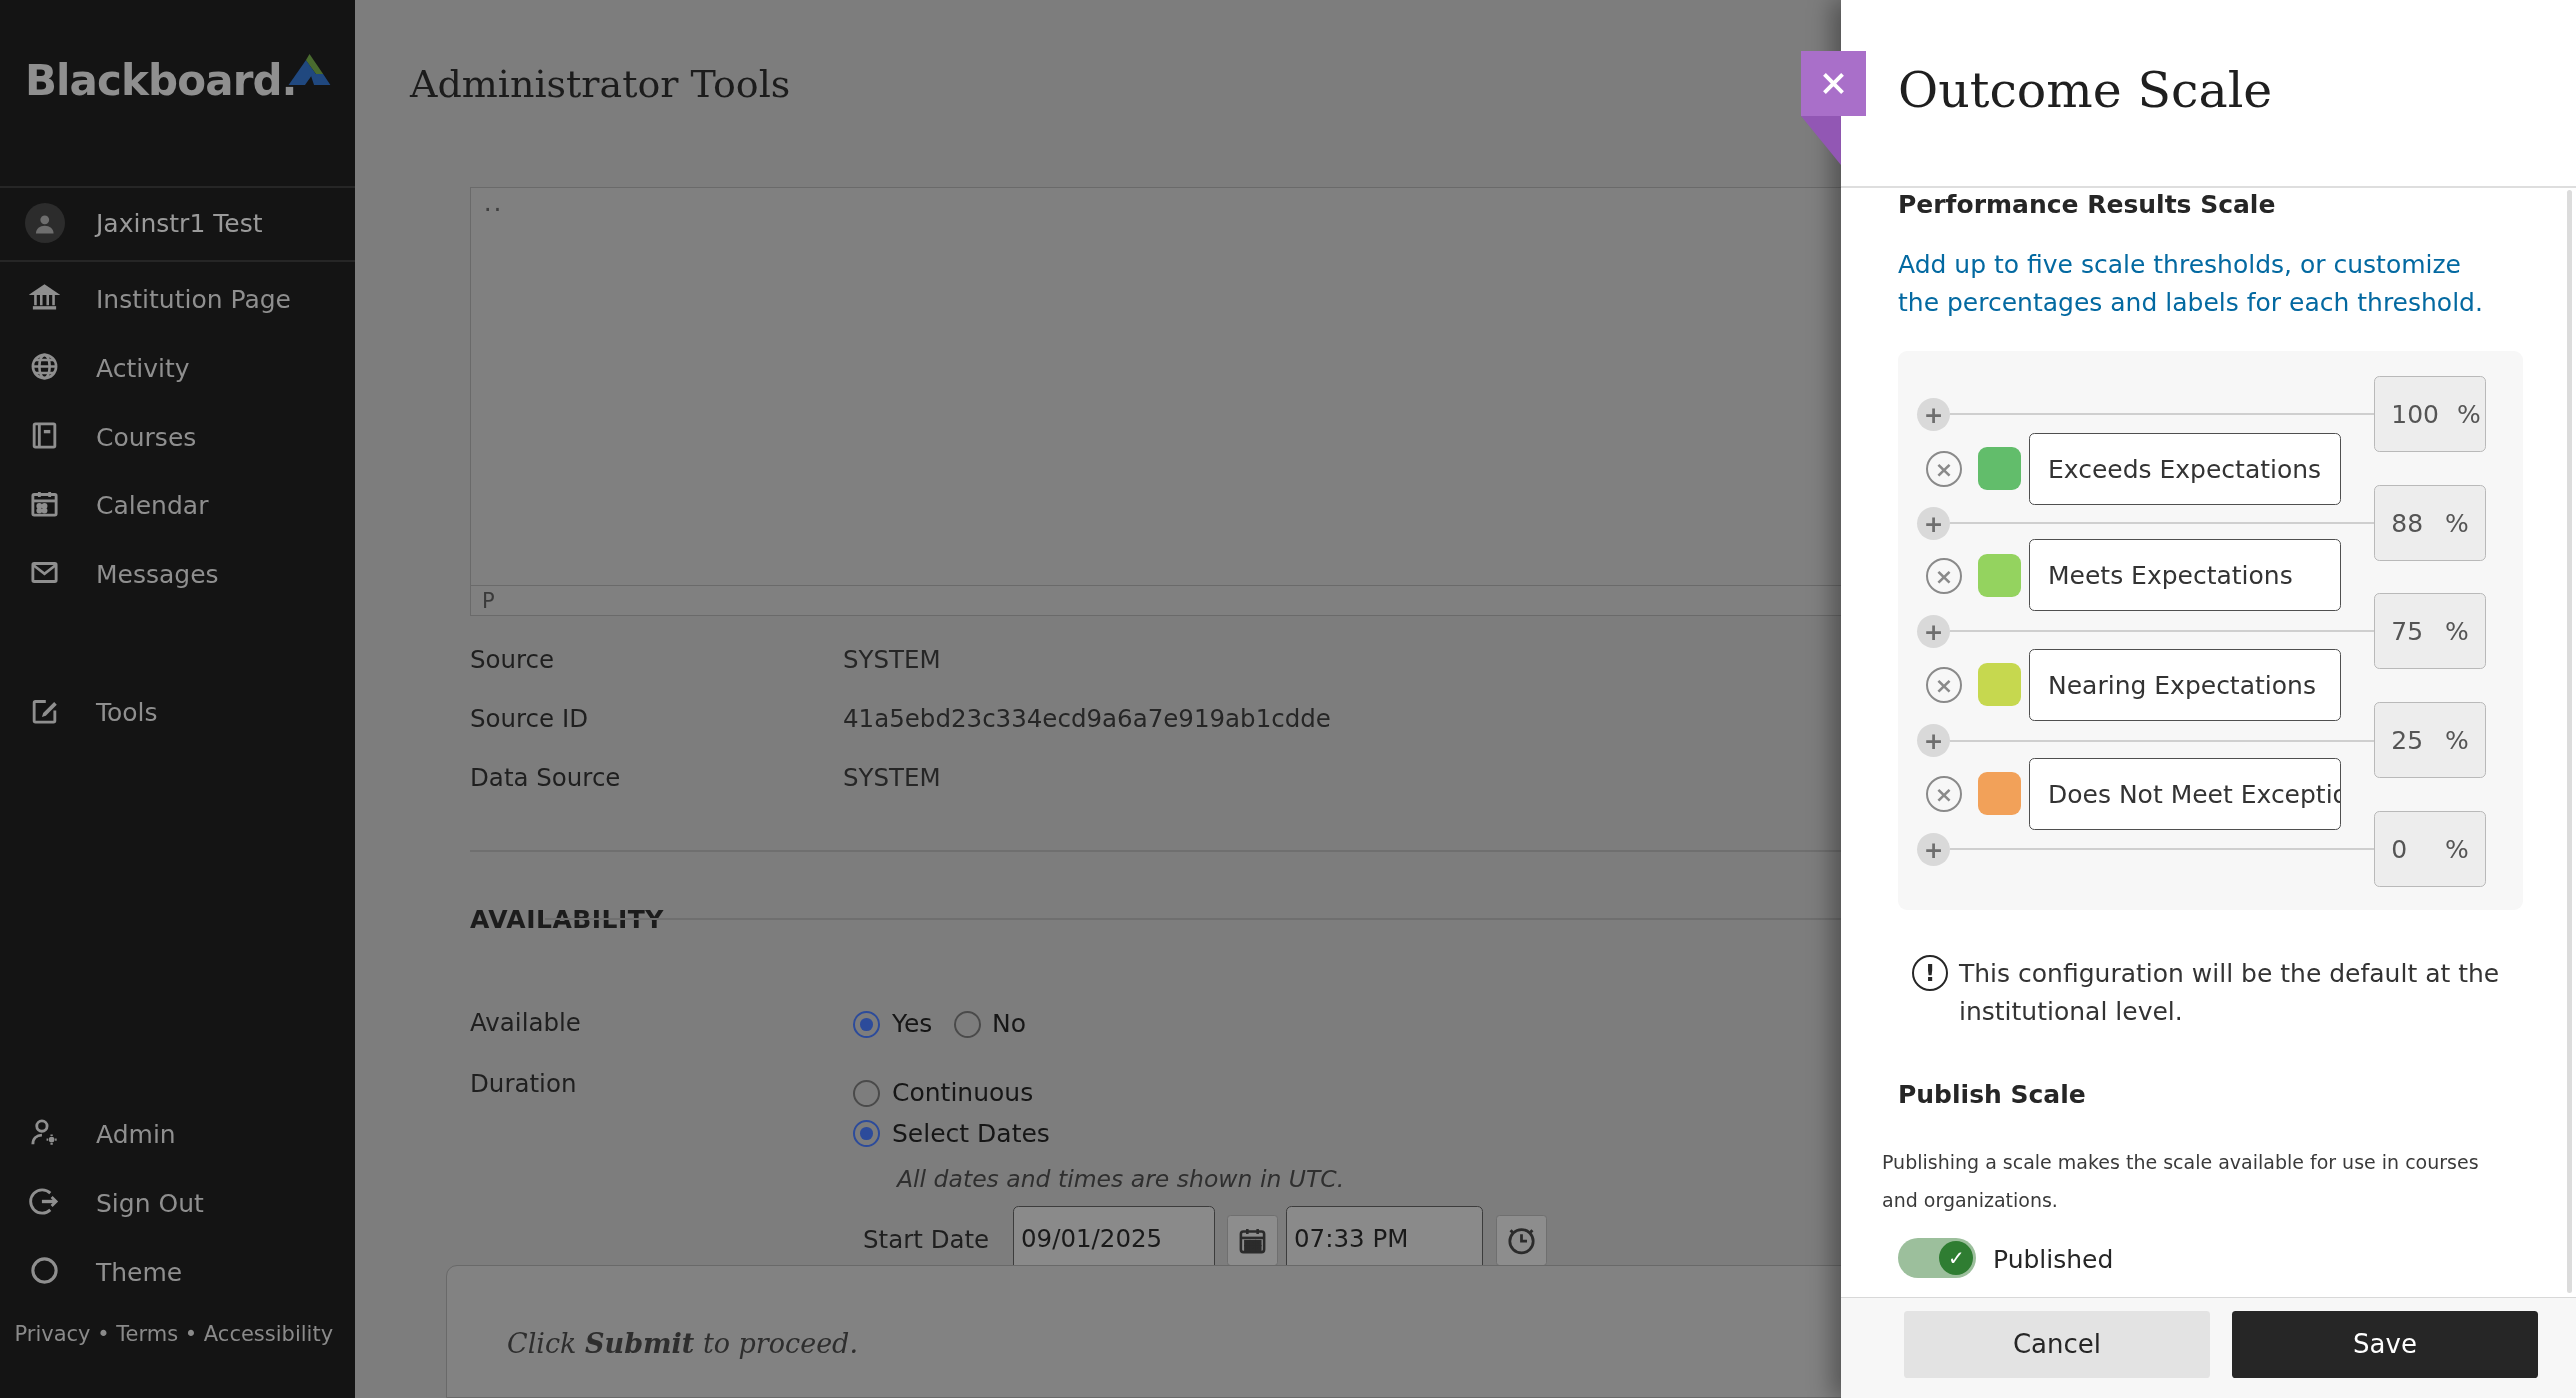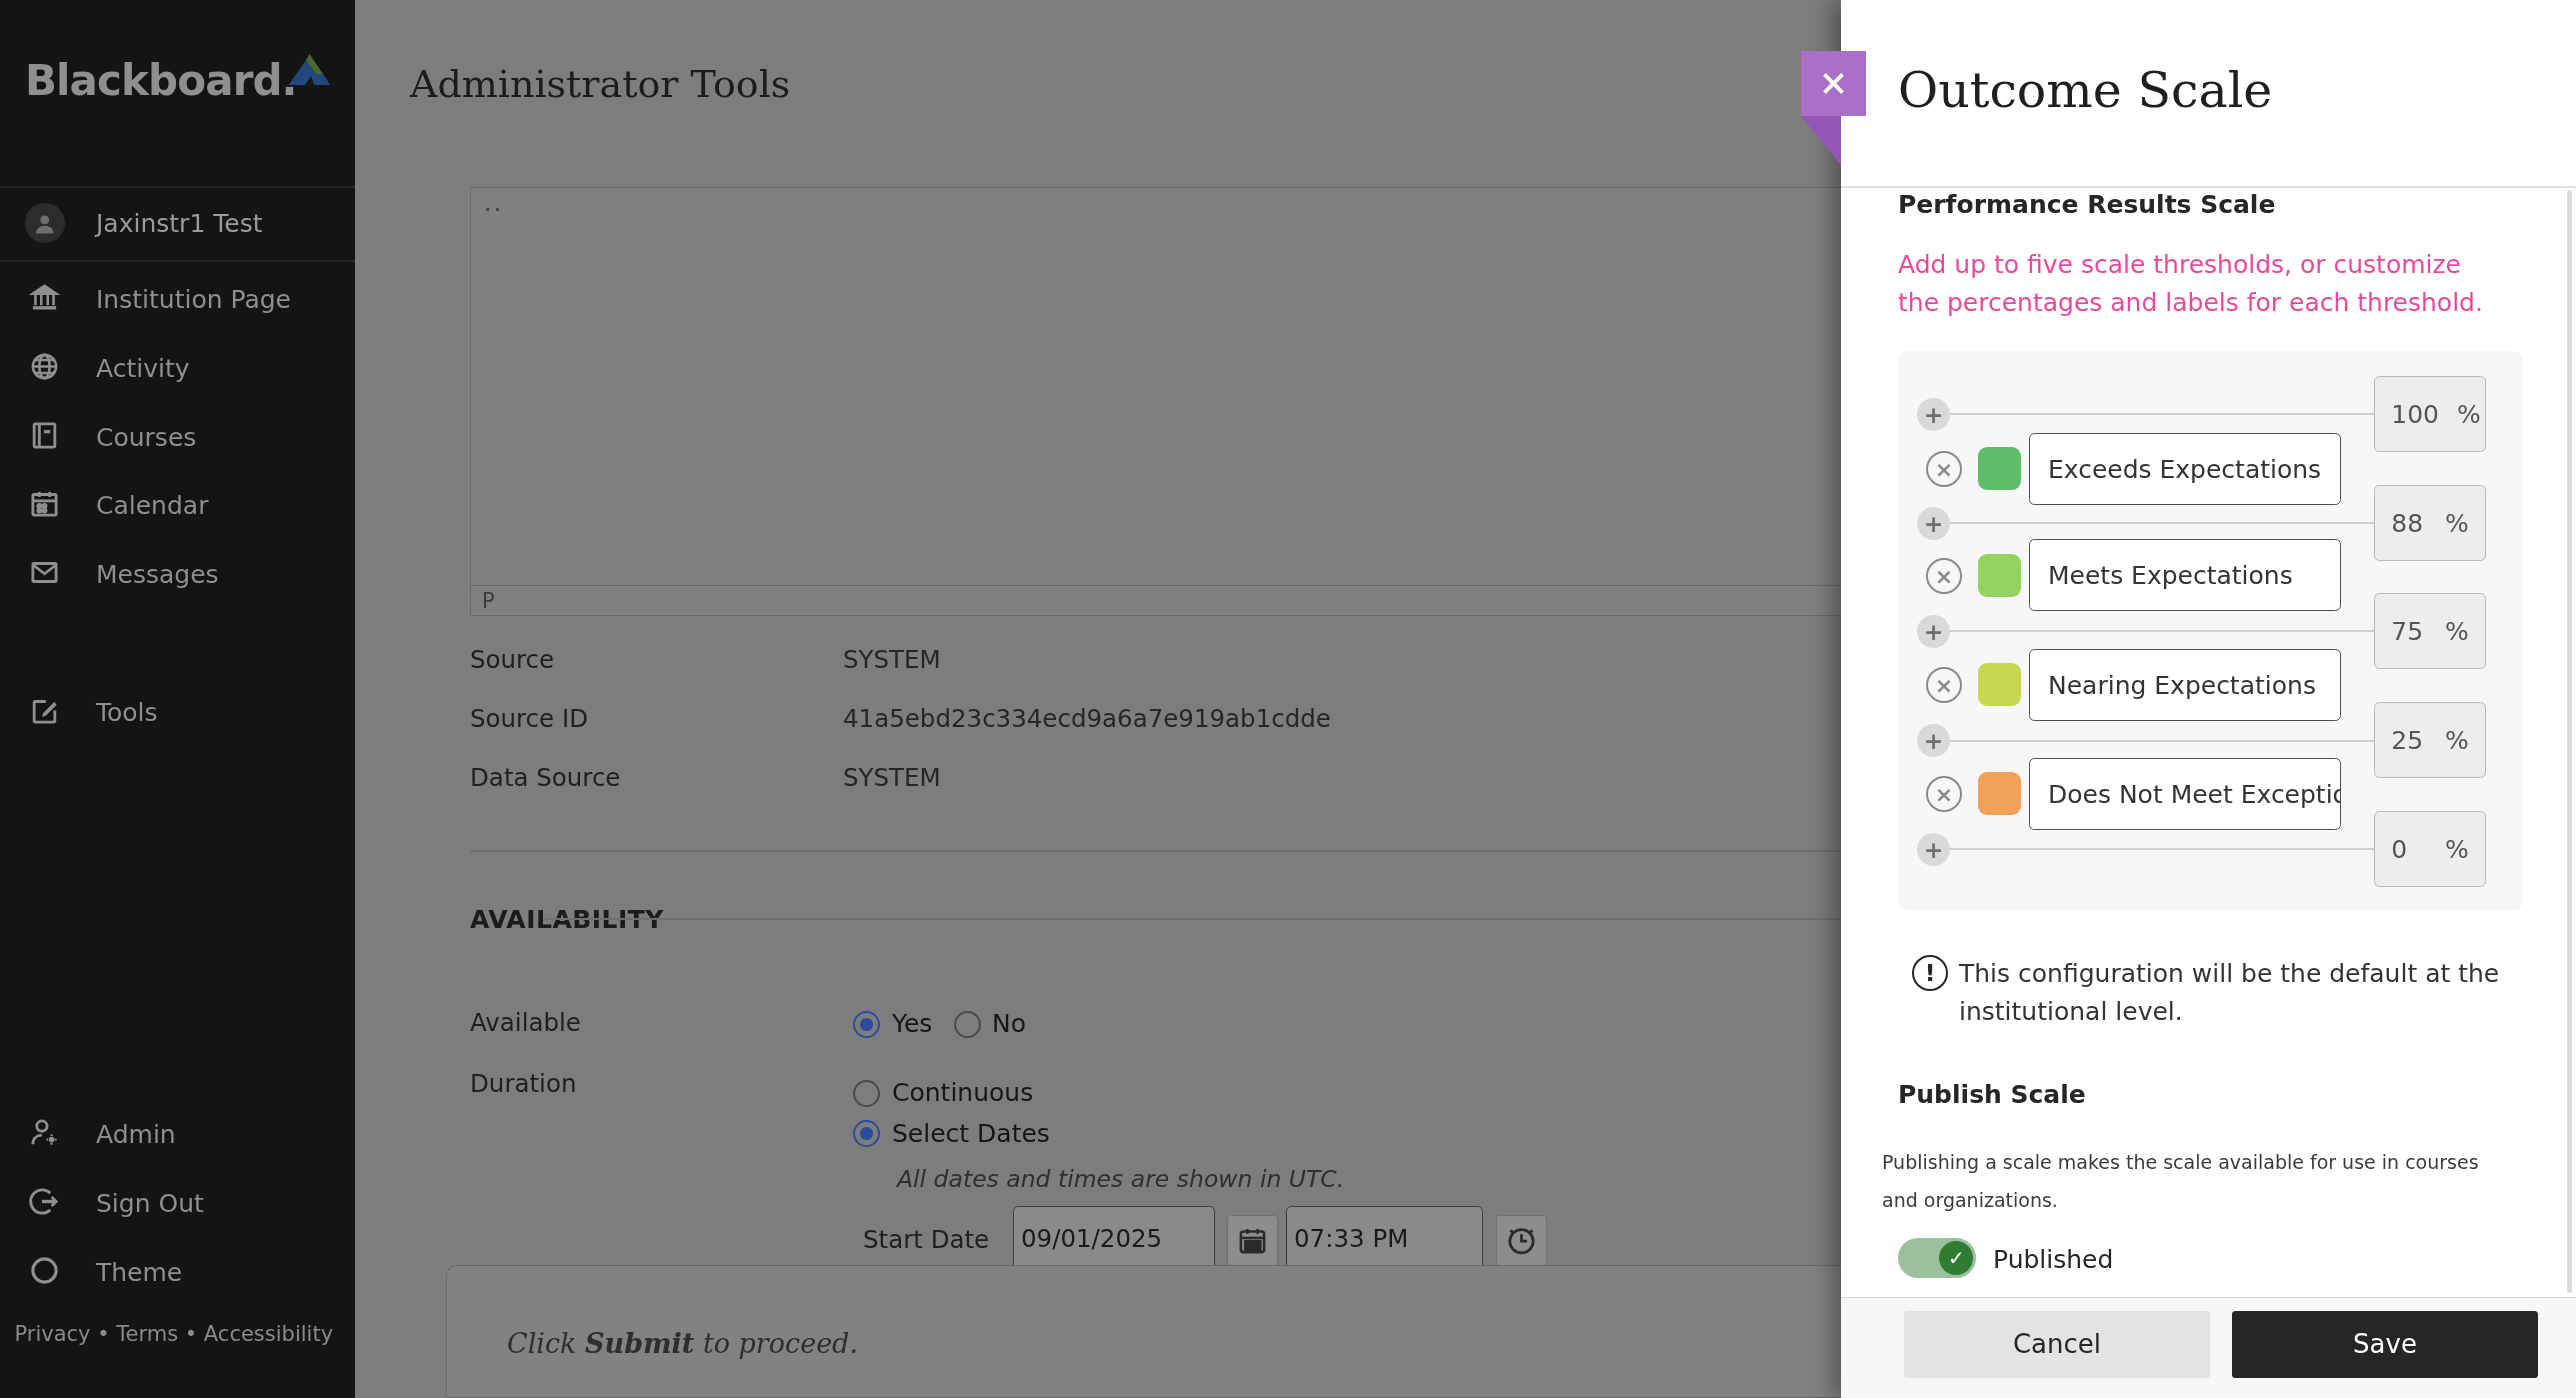--- a/index.html
+++ b/index.html
@@ -45,21 +45,21 @@
               border:1.8px solid #696969;border-radius:11px 11px 0 0;box-sizing:border-box;}
   .hint{left:60px;top:62px;font-family:"DejaVu Serif",serif;font-style:italic;font-size:27px;color:#2e2e2e;}
 
   
   #panel{left:1841px;top:0;width:735px;height:1399px;background:#ffffff;box-shadow:-9px 0 22px rgba(0,0,0,0.35);}
   .close-btn{left:-40px;top:51px;width:65px;height:65px;background:#a96fc9;display:flex;align-items:center;justify-content:center;}
   .close-fold{left:-40px;top:116px;}
   .panel-title{left:57px;top:62px;font-family:"DejaVu Serif",serif;font-size:49px;color:#1f1f1f;}
   .panel-divider{left:0;top:186px;width:735px;height:1.8px;background:#dedede;}
   .section-heading{left:57px;top:190px;font-size:25px;font-weight:bold;color:#262626;}
-  .panel-desc{left:57px;top:246px;width:589px;font-size:25px;color:#ec4899;line-height:38px;}
+  .panel-desc{left:57px;top:246px;width:589px;font-size:25px;color:#0369a1;line-height:38px;}
   .scale-card{left:57px;top:351px;width:625px;height:559px;background:#f7f7f7;border-radius:9px;}
   .plus-btn{width:33px;height:33px;border-radius:50%;background:#d9d9d9;color:#6e6e6e;
             font-size:23.5px;font-weight:bold;display:flex;align-items:center;justify-content:center;}
   .scale-line{height:1.8px;background:#cfcfcf;}
   .xcircle{width:36px;height:36px;border-radius:50%;border:2.7px solid #8a8a8a;box-sizing:border-box;
            color:#8a8a8a;font-size:22px;font-weight:bold;display:flex;align-items:center;justify-content:center;}
   .swatch{width:43px;height:43px;border-radius:9px;}
   .sw0{background:#62bd6b;} .sw1{background:#94d35f;} .sw2{background:#c6d84f;} .sw3{background:#f2a159;}
   .label-input{width:312px;height:72px;border:1.8px solid #4f4f4f;border-radius:5.4px;background:#fff;
                font-size:25px;color:#333;display:flex;align-items:center;padding-left:18px;box-sizing:border-box;

